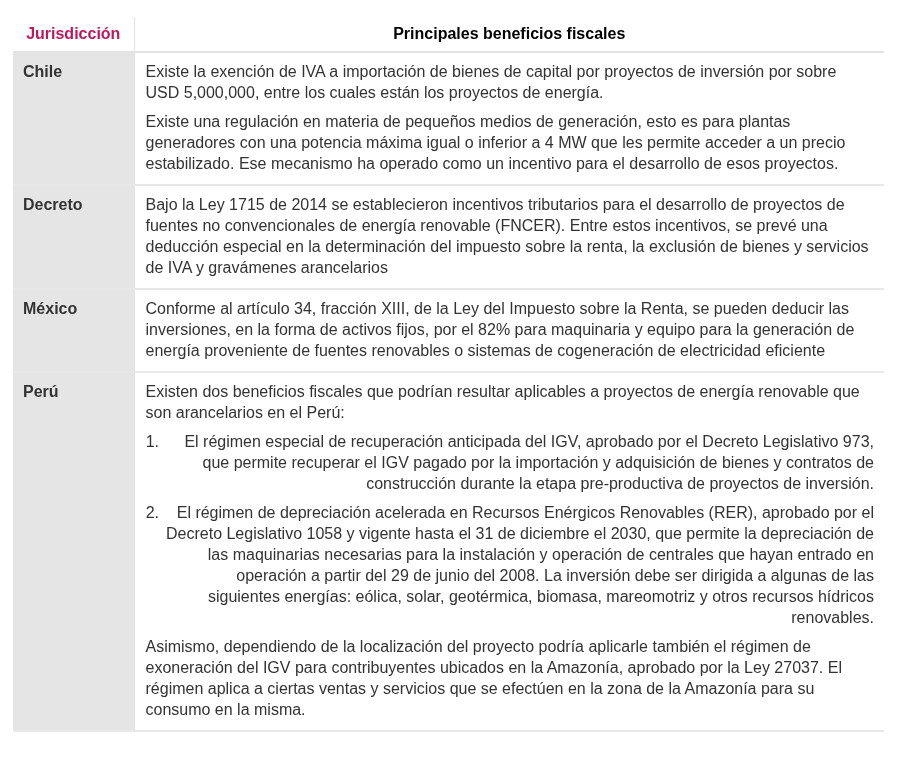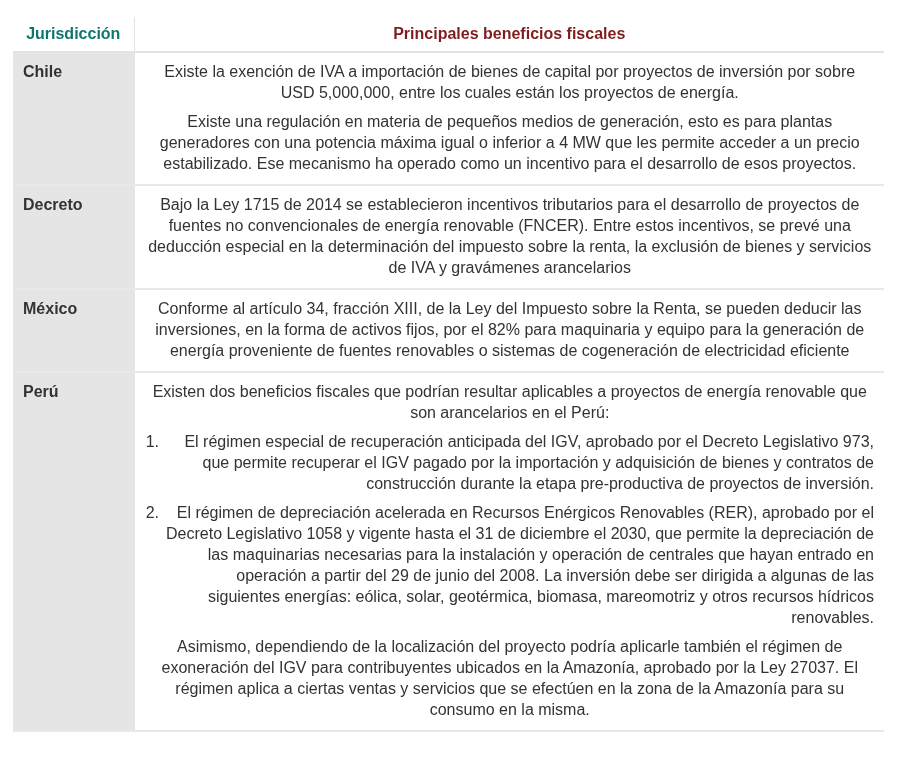--- a/index.html
+++ b/index.html
@@ -7,39 +7,39 @@
   .table-wrap { position: absolute; left: 13px; top: 17px; width: 871px; }
   table { border-collapse: collapse; width: 871px; table-layout: fixed; }
   col.c1 { width: 121px; }
   col.c2 { width: 750px; }
   th { color: #0a9464; font-weight: bold; font-size: 16px; padding: 8px 0 8px 0; text-align: center; border-bottom: 2px solid #e3e3e3; }
   th.jur { border-right: 1px solid #e3e3e3; }
   td { vertical-align: top; font-size: 16px; line-height: 21px; }
   td.jur { background: #e5e5e5; font-weight: bold; padding: 8px 10px 0 10px; border-right: 1px solid #e3e3e3; }
   td.ben { padding: 8px 10px 10px 11px; }
   tr.row td { border-bottom: 2px solid #e8e8e8; }
-  p { margin: 0 0 8px 0; text-align: center; }
+  p { margin: 0 0 8px 0; }
   p:last-child { margin-bottom: 0; }
   ol { margin: 0 0 8px 0; padding-left: 18px; text-align: right; }
   ol li { margin-bottom: 8px; padding-left: 0; }
   ol li::marker { content: counter(list-item) ". "; }
 </style>
 </head>
 <body>
 
 <div class="table-wrap">
   <table>
     <colgroup>
         <col class="c1">
         <col class="c2">
       </colgroup>
     <thead>
       <tr>
-        <th class="jur" style="color: #0f766e;">Jurisdicción</th>
-        <th style="color: #7f1d1d;">Principales beneficios fiscales</th>
+        <th class="jur" style="color: #be185d;">Jurisdicción</th>
+        <th style="color: #000000;">Principales beneficios fiscales</th>
       </tr>
     </thead>
     <tbody>
       <tr class="row">
         <td class="jur">Chile</td>
         <td class="ben">
           <p>Existe la exención de IVA a importación de bienes de capital por proyectos de inversión por sobre USD 5,000,000, entre los cuales están los proyectos de energía.</p>
           <p>Existe una regulación en materia de pequeños medios de generación, esto es para plantas generadores con una potencia máxima igual o inferior a 4 MW que les permite acceder a un precio estabilizado. Ese mecanismo ha operado como un incentivo para el desarrollo de esos proyectos.</p>
         </td>
       </tr>

